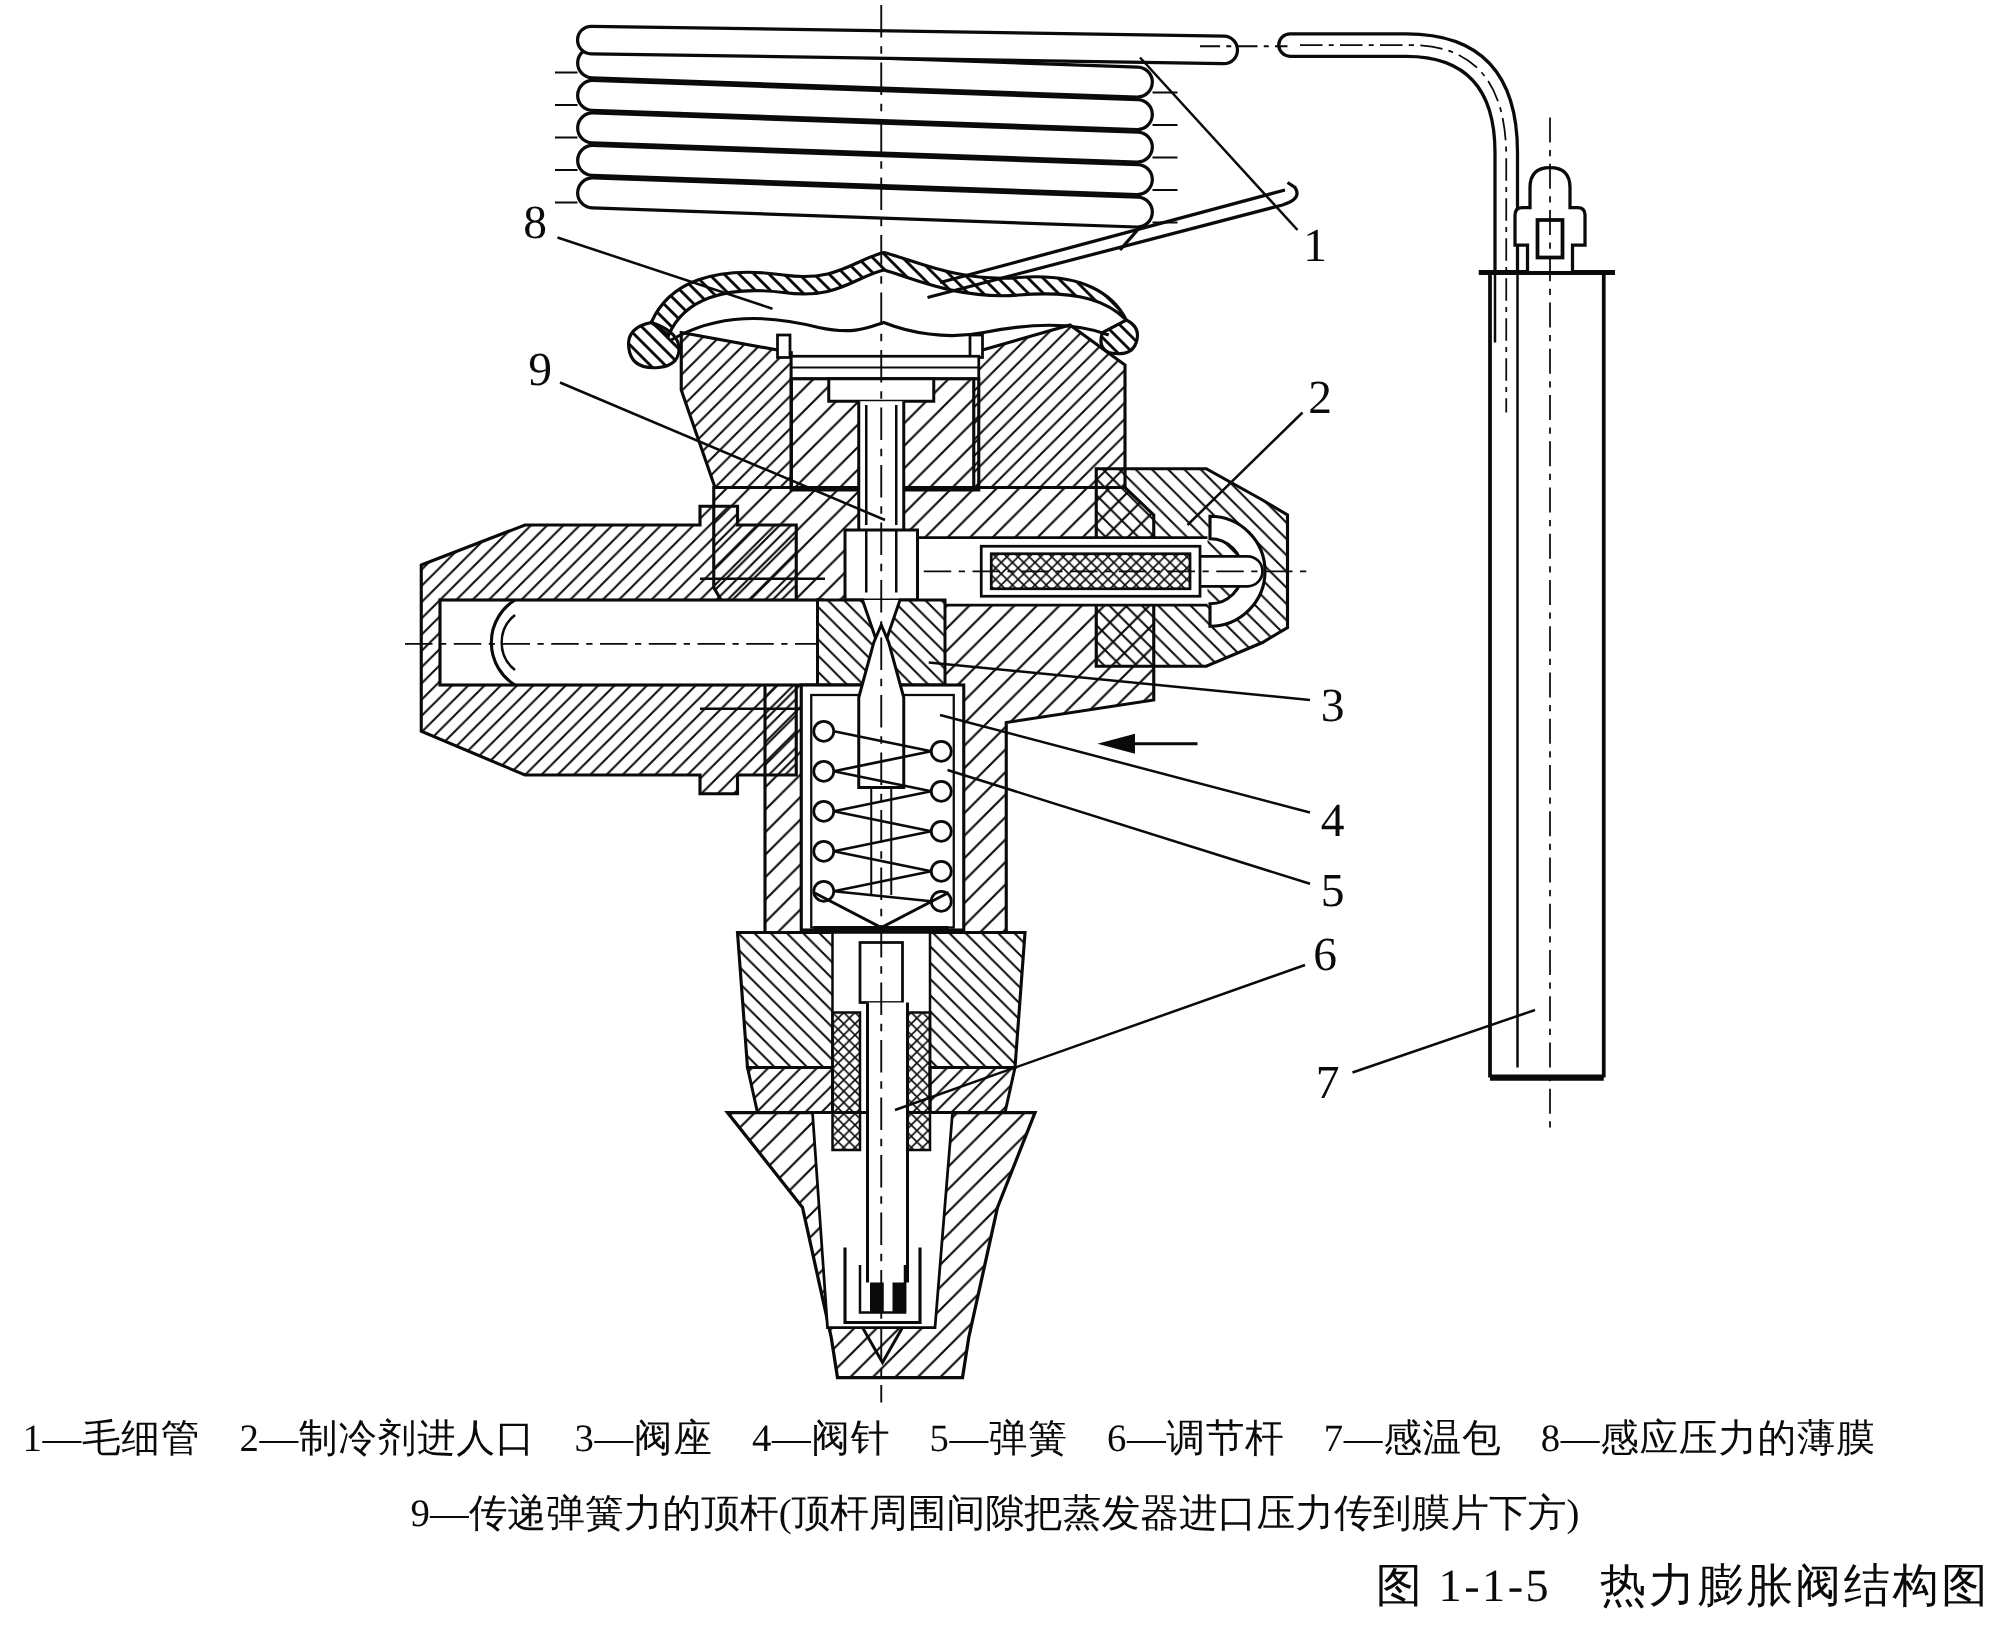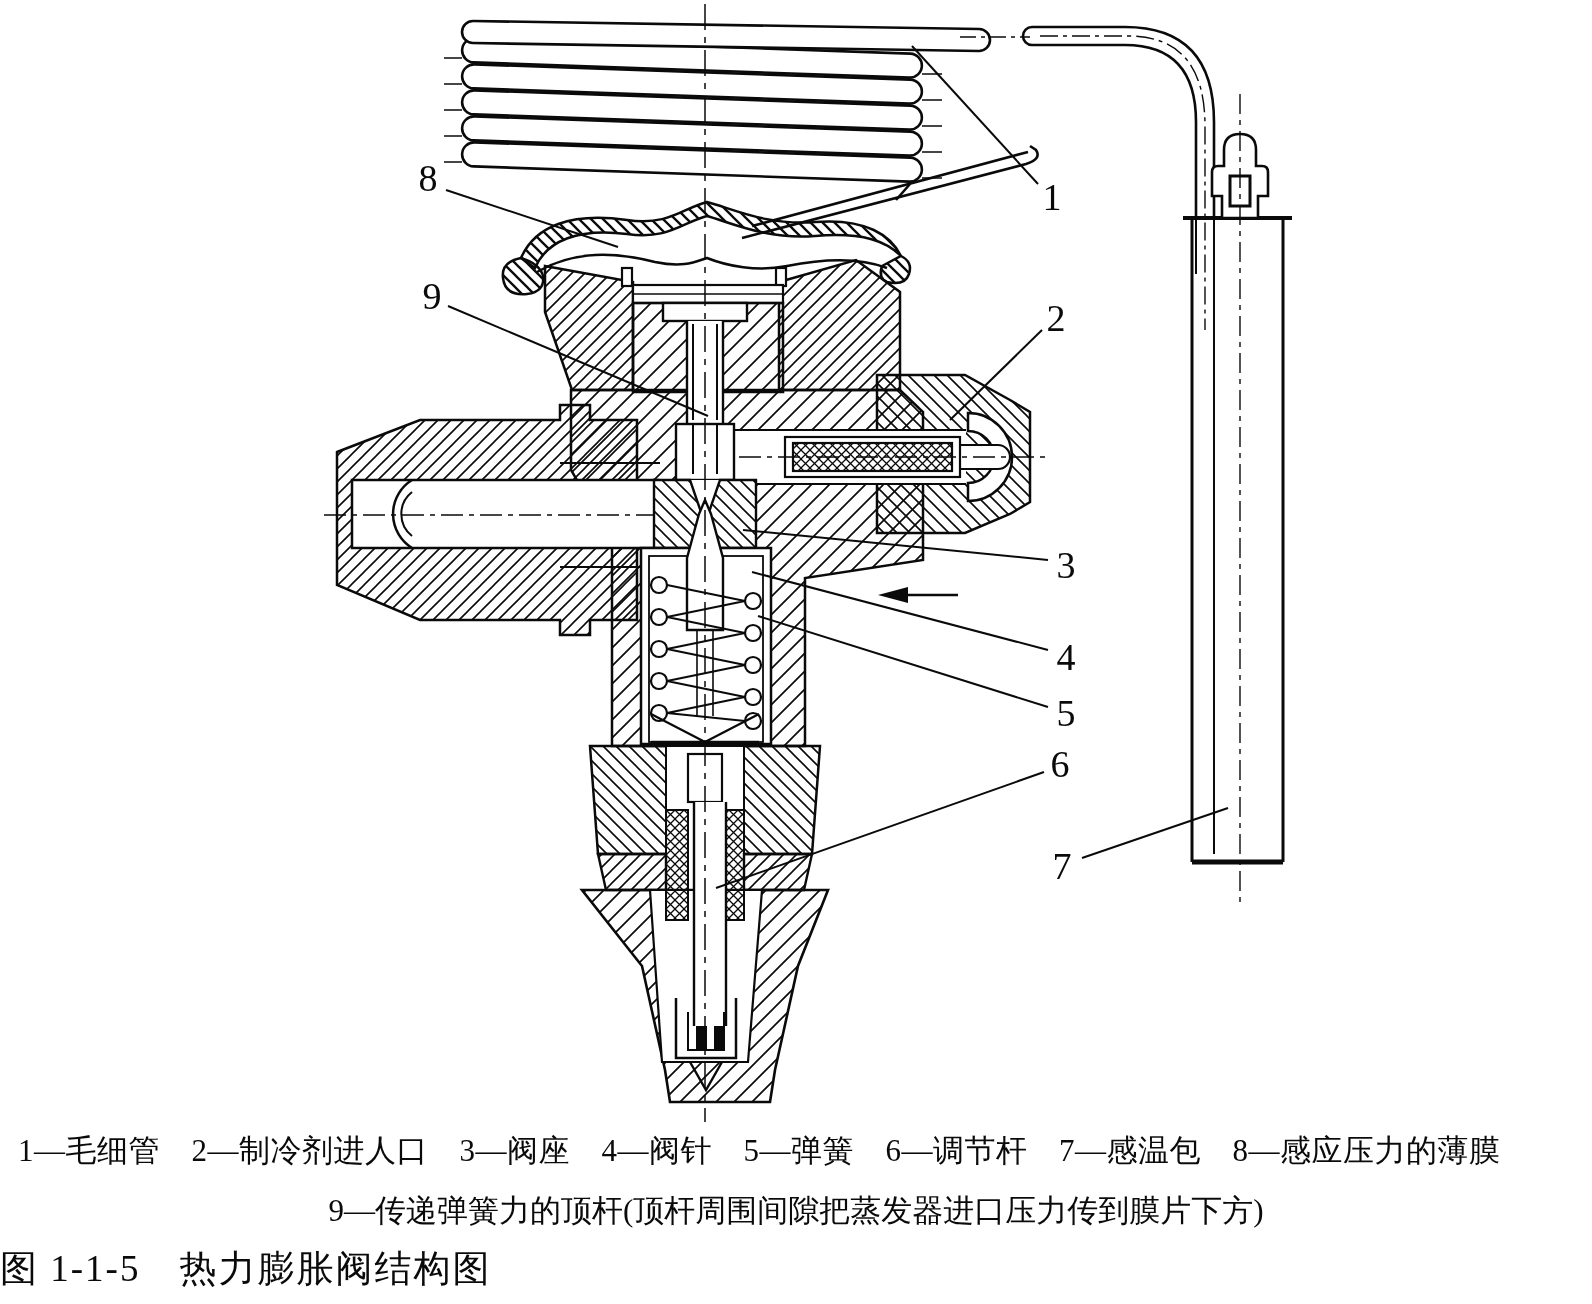--- a/index.html
+++ b/index.html
@@ -2,21 +2,21 @@
 <html><head>
 <meta charset="utf-8">
 <style>
   html,body{margin:0;padding:0;background:#fff;}
   .page{position:relative;width:1592px;height:1304px;background:#ffffff;overflow:hidden;
         font-family:"Liberation Serif","DejaVu Serif",serif;color:#000;}
   .page svg{position:absolute;left:0;top:0;}
   .cap{position:absolute;font-weight:normal;white-space:nowrap;color:#0a0a0a;}
   .cap1{left:18px;top:1130px;width:1560px;font-size:31px;letter-spacing:0.5px;}
   .cap2{left:0;top:1190px;width:1592px;text-align:center;font-size:31px;}
-  .cap3{left:0;top:1244px;width:1592px;text-align:left;font-size:37px;letter-spacing:2px;}
+  .cap3{left:0;top:1244px;width:1592px;text-align:right;font-size:37px;letter-spacing:2px;}
   .callout-text{font-family:"Liberation Serif","DejaVu Serif",serif;font-size:38px;fill:#0a0a0a;}
 </style>
 </head>
 <body>
 
 <div class="page">
 
 <svg width="1592" height="1304" viewBox="0 0 1592 1304">
   <defs>
     <pattern id="hA18" patternUnits="userSpaceOnUse" width="18" height="18">

